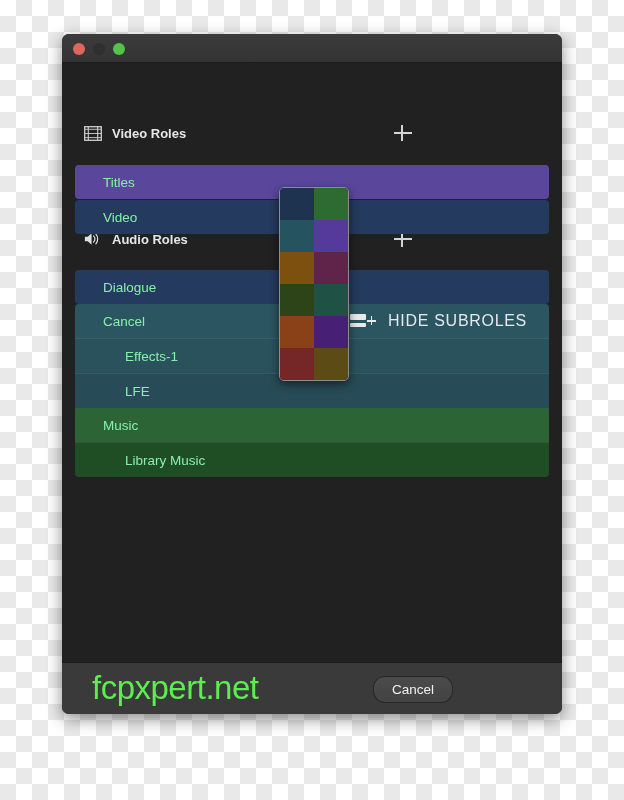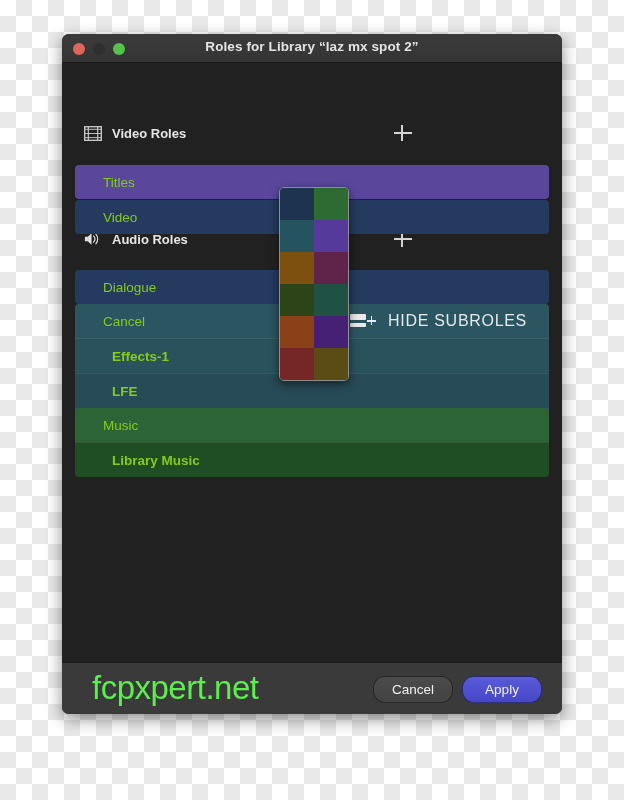--- a/index.html
+++ b/index.html
@@ -121,26 +121,26 @@
   .role-row {
     position: relative;
     height: 34px;
     display: flex;
     align-items: center;
   }
   .role-row + .role-row {
     border-top: 1px solid rgba(255,255,255,0.08);
   }
   .role-label {
-    color: #84cc16;
+    color: #86efac;
     font-size: 13.5px;
     font-weight: 400;
   }
   .role-label.top    { margin-left: 28px; }
-  .role-label.sub    { margin-left: 37px; font-weight: bold; }
+  .role-label.sub    { margin-left: 50px; }
 
   .row-actions {
     position: absolute;
     right: 22px;
     top: 0;
     height: 34px;
     display: flex;
     align-items: center;
     gap: 14px;
   }
@@ -245,21 +245,20 @@
 <body>
 
 <div id="backdrop"></div>
 
 <div id="window">
 
   <div id="titlebar">
     <div class="traffic close"></div>
     <div class="traffic minimize"></div>
     <div class="traffic zoom"></div>
-    <div id="window-title">Roles for Library “laz mx spot 2”</div>
   </div>
 
   <div id="body-area">
 
     <div class="section-header" style="top:54px">
       <span class="sh-icon">
         <svg width="18" height="15" viewBox="0 0 18 15" aria-hidden="true">
           <rect x="0.7" y="0.7" width="16.6" height="13.6" fill="none" stroke="#cfcfcf" stroke-width="1.3"></rect>
           <line x1="4.3" y1="0.7" x2="4.3" y2="14.3" stroke="#cfcfcf" stroke-width="1.1"></line>
           <line x1="13.7" y1="0.7" x2="13.7" y2="14.3" stroke="#cfcfcf" stroke-width="1.1"></line>
@@ -349,16 +348,15 @@
         <div class="swatch" style="background: rgb(69, 32, 116);"></div>
         <div class="swatch" style="background: rgb(117, 38, 38);"></div>
         <div class="swatch" style="background: rgb(91, 76, 21);"></div>
       </div>
 
   </div>
 
   <div id="bottom-bar">
     <div id="watermark">fcpxpert.net</div>
     <div class="dlg-btn" id="cancel-button">Cancel</div>
-    <div class="dlg-btn" id="apply-button">Apply</div>
   </div>
 
 </div>
 
 </body></html>

